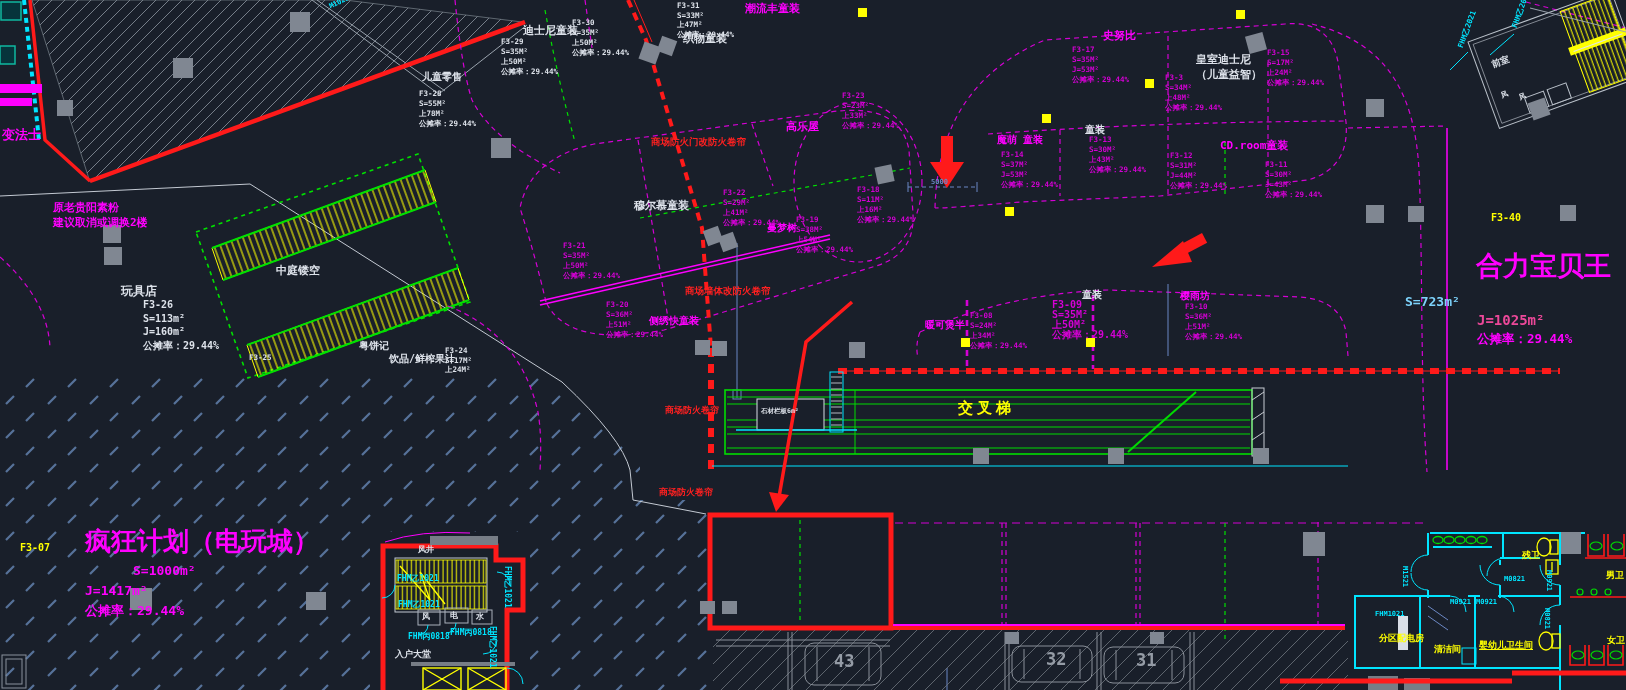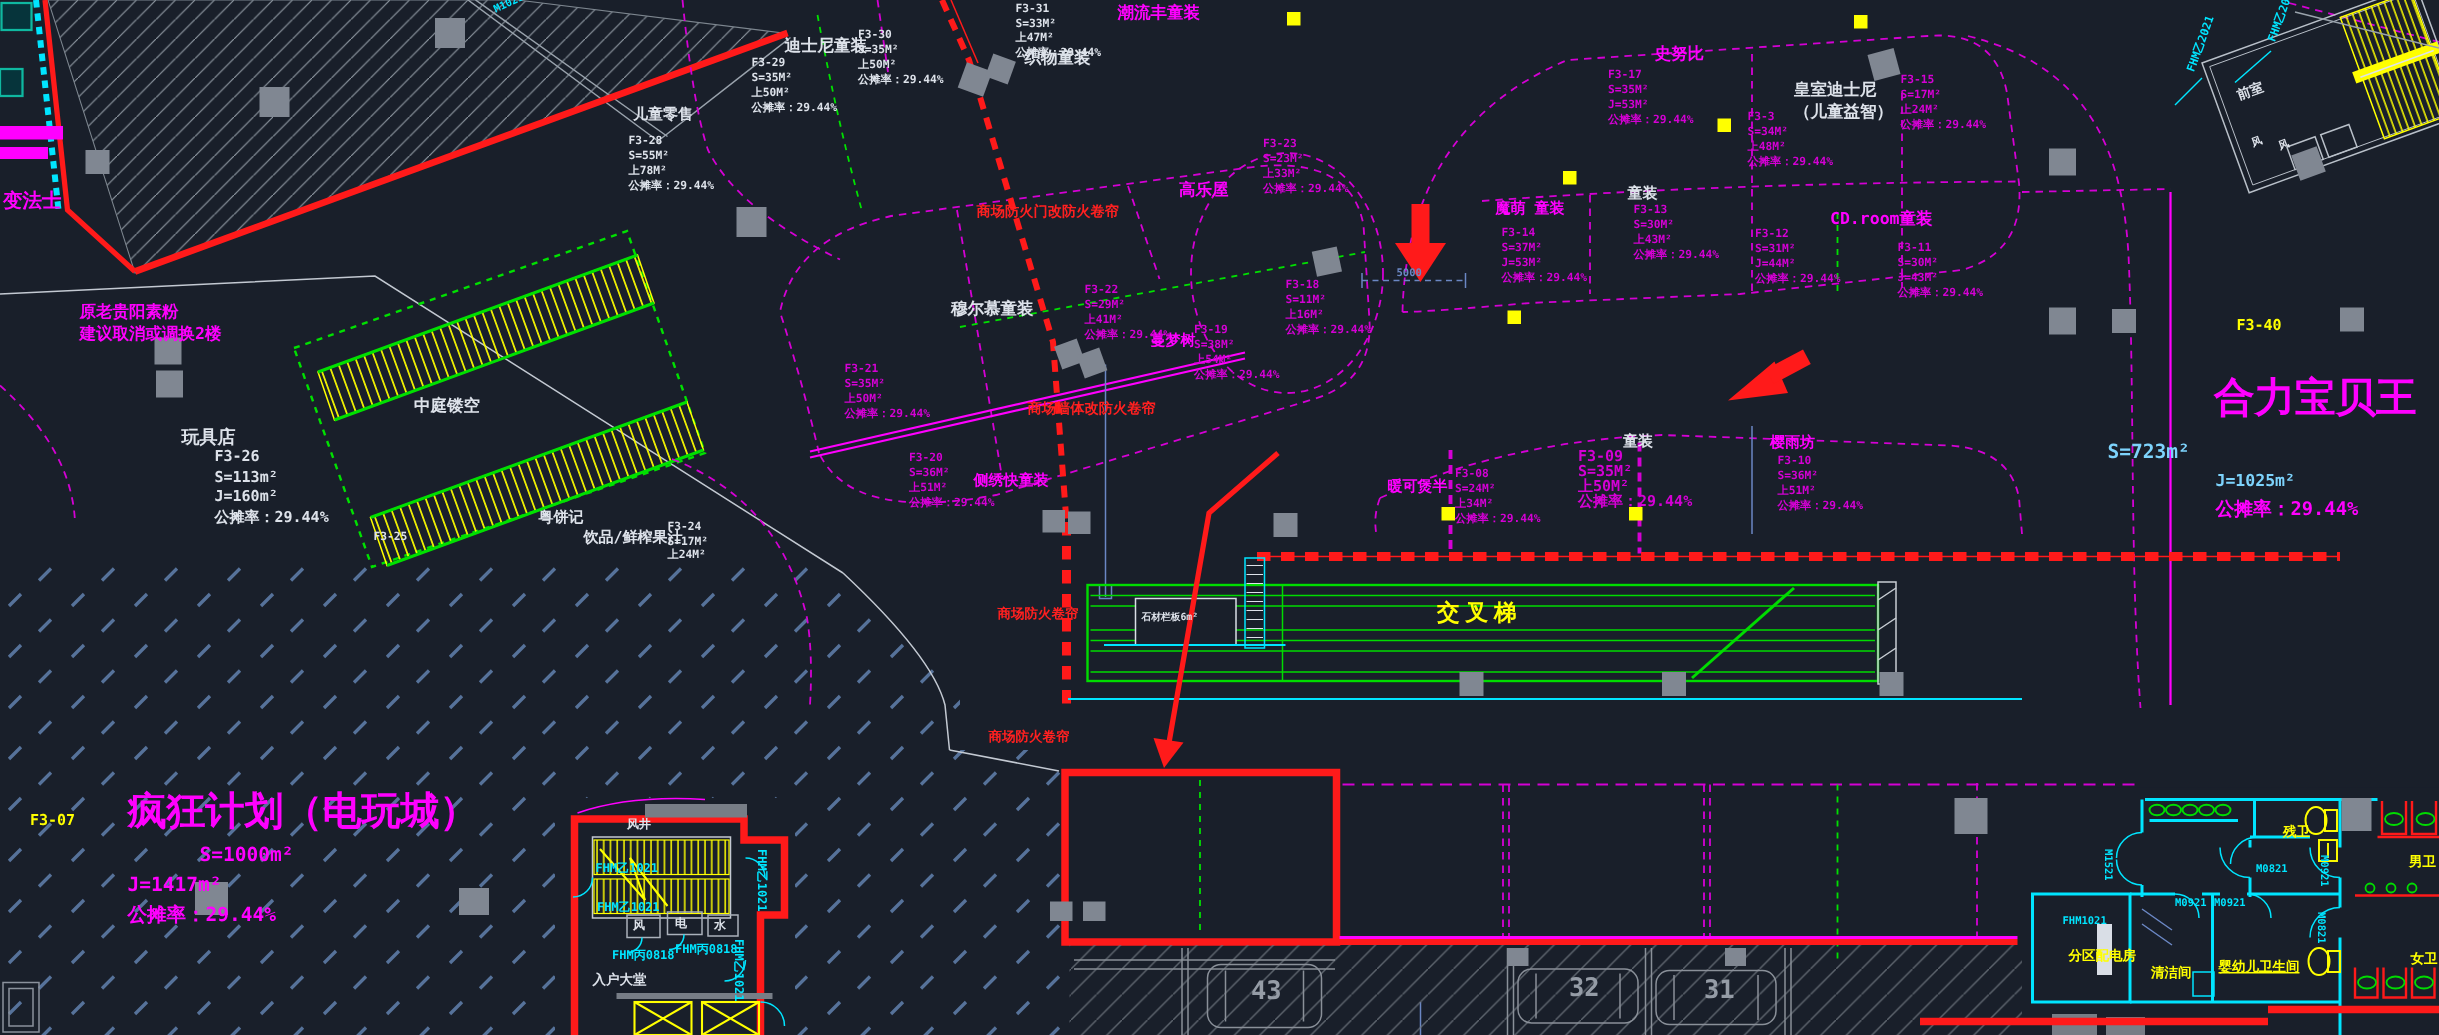--- a/index.html
+++ b/index.html
@@ -380,39 +380,39 @@
       <div class="lbl" style="left: 786px; top: 120px; font-size: 11px; color: rgb(255, 0, 255); line-height: 14px; text-align: right;"><div>高乐屋</div></div>
       <div class="lbl" style="left: 857px; top: 185px; font-size: 7.5px; color: rgb(212, 0, 212); line-height: 10px;"><div>F3-18</div><div>S=11M²</div><div>上16M²</div><div>公摊率：29.44%</div></div>
       <div class="lbl" style="left: 796px; top: 215px; font-size: 7.5px; color: rgb(212, 0, 212); line-height: 10px;"><div>F3-19</div><div>S=38M²</div><div>上54M²</div><div>公摊率：29.44%</div></div>
       <div class="lbl" style="left: 767px; top: 221px; font-size: 10px; color: rgb(255, 0, 255); line-height: 13px;"><div>蔓梦树</div></div>
       <div class="lbl" style="left: 723px; top: 188px; font-size: 7.5px; color: rgb(212, 0, 212); line-height: 10px;"><div>F3-22</div><div>S=29M²</div><div>上41M²</div><div>公摊率：29.44%</div></div>
       <div class="lbl" style="left: 634px; top: 199px; font-size: 11px; color: rgb(221, 226, 234); line-height: 14px;"><div>穆尔慕童装</div></div>
       <div class="lbl" style="left: 563px; top: 241px; font-size: 7.5px; color: rgb(212, 0, 212); line-height: 10px;"><div>F3-21</div><div>S=35M²</div><div>上50M²</div><div>公摊率：29.44%</div></div>
       <div class="lbl" style="left: 606px; top: 300px; font-size: 7.5px; color: rgb(212, 0, 212); line-height: 10px;"><div>F3-20</div><div>S=36M²</div><div>上51M²</div><div>公摊率：29.44%</div></div>
       <div class="lbl" style="left: 649px; top: 314px; font-size: 10px; color: rgb(255, 0, 255); line-height: 13px;"><div>侧绣快童装</div></div>
       <div class="lbl" style="left: 651px; top: 136px; font-size: 9.5px; color: rgb(255, 32, 32); line-height: 12px;"><div>商场防火门改防火卷帘</div></div>
-      <div class="lbl" style="left: 685px; top: 267px; font-size: 9.5px; color: rgb(255, 32, 32); line-height: 12px;"><div>商场墙体改防火卷帘</div></div>
+      <div class="lbl" style="left: 685px; top: 285px; font-size: 9.5px; color: rgb(255, 32, 32); line-height: 12px;"><div>商场墙体改防火卷帘</div></div>
       <div class="lbl" style="left: 665px; top: 404px; font-size: 9px; color: rgb(255, 32, 32); line-height: 12px;"><div>商场防火卷帘</div></div>
       <div class="lbl" style="left: 659px; top: 486px; font-size: 9px; color: rgb(255, 32, 32); line-height: 12px;"><div>商场防火卷帘</div></div>
       <div class="lbl" style="left: 1103px; top: 29px; font-size: 11px; color: rgb(255, 0, 255); line-height: 14px;"><div>史努比</div></div>
       <div class="lbl" style="left: 1072px; top: 45px; font-size: 7.5px; color: rgb(212, 0, 212); line-height: 10px;"><div>F3-17</div><div>S=35M²</div><div>J=53M²</div><div>公摊率：29.44%</div></div>
       <div class="lbl" style="left: 1196px; top: 52px; font-size: 11px; color: rgb(221, 226, 234); line-height: 15px;"><div>皇室迪士尼</div><div>（儿童益智）</div></div>
       <div class="lbl" style="left: 1267px; top: 48px; font-size: 7.5px; color: rgb(212, 0, 212); line-height: 10px;"><div>F3-15</div><div>S=17M²</div><div>上24M²</div><div>公摊率：29.44%</div></div>
       <div class="lbl" style="left: 1165px; top: 73px; font-size: 7.5px; color: rgb(212, 0, 212); line-height: 10px;"><div>F3-3</div><div>S=34M²</div><div>上48M²</div><div>公摊率：29.44%</div></div>
       <div class="lbl" style="left: 1085px; top: 123px; font-size: 10px; color: rgb(221, 226, 234); line-height: 13px;"><div>童装</div></div>
       <div class="lbl" style="left: 1089px; top: 135px; font-size: 7.5px; color: rgb(212, 0, 212); line-height: 10px;"><div>F3-13</div><div>S=30M²</div><div>上43M²</div><div>公摊率：29.44%</div></div>
       <div class="lbl" style="left: 997px; top: 133px; font-size: 10px; color: rgb(255, 0, 255); line-height: 13px;"><div>魔萌 童装</div></div>
       <div class="lbl" style="left: 1001px; top: 150px; font-size: 7.5px; color: rgb(212, 0, 212); line-height: 10px;"><div>F3-14</div><div>S=37M²</div><div>J=53M²</div><div>公摊率：29.44%</div></div>
       <div class="lbl" style="left: 1220px; top: 139px; font-size: 11px; color: rgb(255, 0, 255); line-height: 14px;"><div>CD.room童装</div></div>
       <div class="lbl" style="left: 1170px; top: 151px; font-size: 7.5px; color: rgb(212, 0, 212); line-height: 10px;"><div>F3-12</div><div>S=31M²</div><div>J=44M²</div><div>公摊率：29.44%</div></div>
       <div class="lbl" style="left: 1265px; top: 160px; font-size: 7.5px; color: rgb(212, 0, 212); line-height: 10px;"><div>F3-11</div><div>S=30M²</div><div>J=43M²</div><div>公摊率：29.44%</div></div>
       <div class="lbl" style="left: 1491px; top: 211px; font-size: 10px; color: rgb(255, 255, 0); line-height: 13px;"><div>F3-40</div></div>
       <div class="lbl" style="left: 1476px; top: 248px; font-size: 27px; color: rgb(255, 0, 255); line-height: 35px;"><div>合力宝贝王</div></div>
       <div class="lbl" style="left: 1405px; top: 293px; font-size: 13px; color: #7dd3fc; line-height: 17px;"><div>S=723m²</div></div>
-      <div class="lbl" style="left: 1477px; top: 312px; font-size: 11px; color: #7dd3fc; line-height: 17px;"><div>J=1025m²</div></div>
+      <div class="lbl" style="left: 1477px; top: 312px; font-size: 14px; color: #ec4899; line-height: 17px;"><div>J=1025m²</div></div>
       <div class="lbl" style="left: 1477px; top: 331px; font-size: 12.5px; color: rgb(255, 0, 255); line-height: 16px;"><div>公摊率：29.44%</div></div>
       <div class="lbl" style="left: 925px; top: 318px; font-size: 10px; color: rgb(255, 0, 255); line-height: 13px;"><div>暖可煲半</div></div>
       <div class="lbl" style="left: 970px; top: 311px; font-size: 7.5px; color: rgb(212, 0, 212); line-height: 10px;"><div>F3-08</div><div>S=24M²</div><div>上34M²</div><div>公摊率：29.44%</div></div>
       <div class="lbl" style="left: 1082px; top: 288px; font-size: 10px; color: rgb(221, 226, 234); line-height: 13px;"><div>童装</div></div>
       <div class="lbl" style="left: 1052px; top: 300px; font-size: 10px; color: rgb(212, 0, 212); line-height: 10px;"><div>F3-09</div><div>S=35M²</div><div>上50M²</div><div>公摊率：29.44%</div></div>
       <div class="lbl" style="left: 1180px; top: 289px; font-size: 10px; color: rgb(255, 0, 255); line-height: 13px;"><div>樱雨坊</div></div>
       <div class="lbl" style="left: 1185px; top: 302px; font-size: 7.5px; color: rgb(212, 0, 212); line-height: 10px;"><div>F3-10</div><div>S=36M²</div><div>上51M²</div><div>公摊率：29.44%</div></div>
       <div class="lbl" style="left: 958px; top: 398px; font-size: 15px; color: rgb(255, 255, 0); line-height: 20px; letter-spacing: 4px;"><div>交叉梯</div></div>
       <div class="lbl" style="left: 761px; top: 407px; font-size: 6.5px; color: rgb(221, 226, 234); line-height: 8px;"><div>石材栏板6m²</div></div>
       <div class="lbl" style="left: 121px; top: 283px; font-size: 12px; color: rgb(221, 226, 234); line-height: 16px;"><div>玩具店</div></div>

